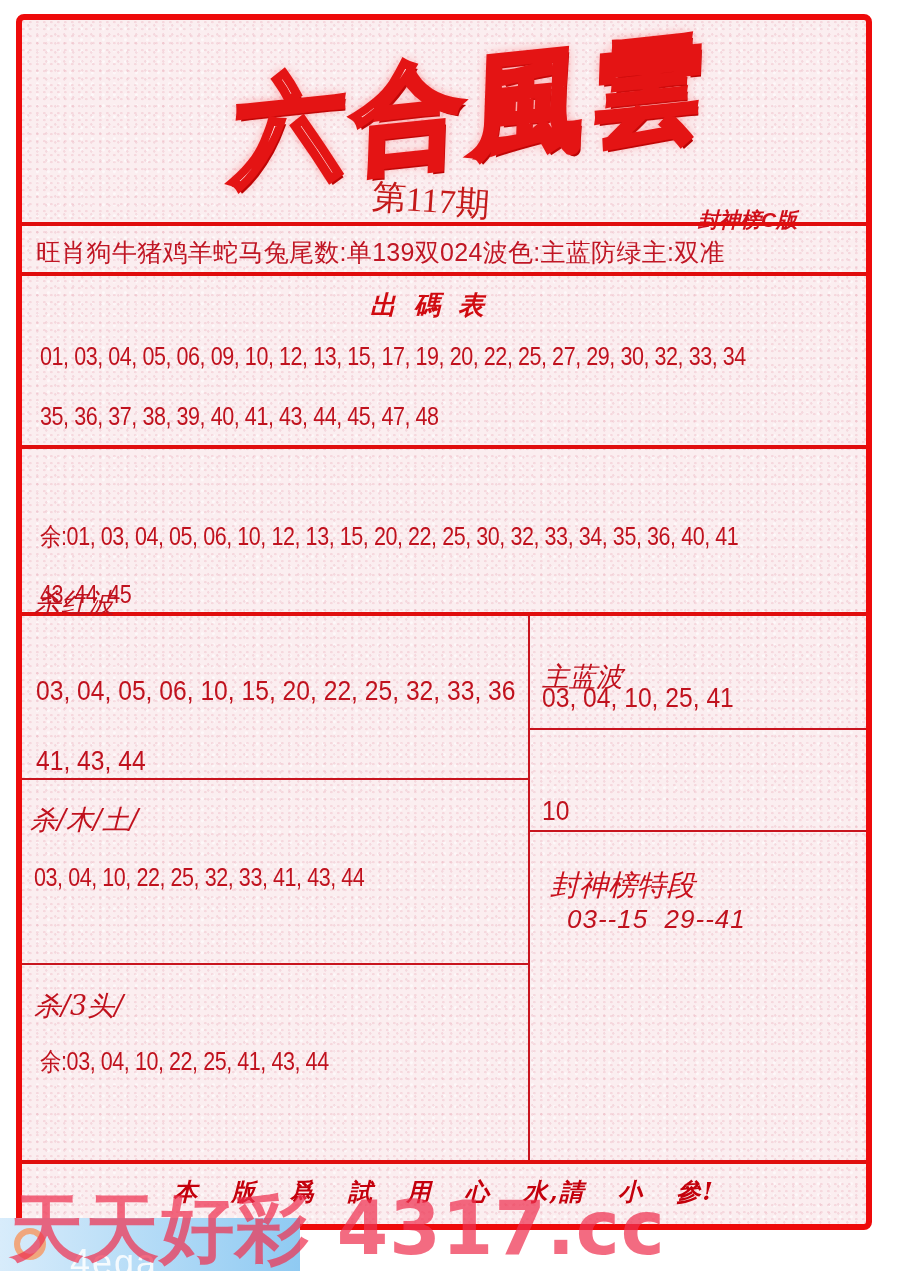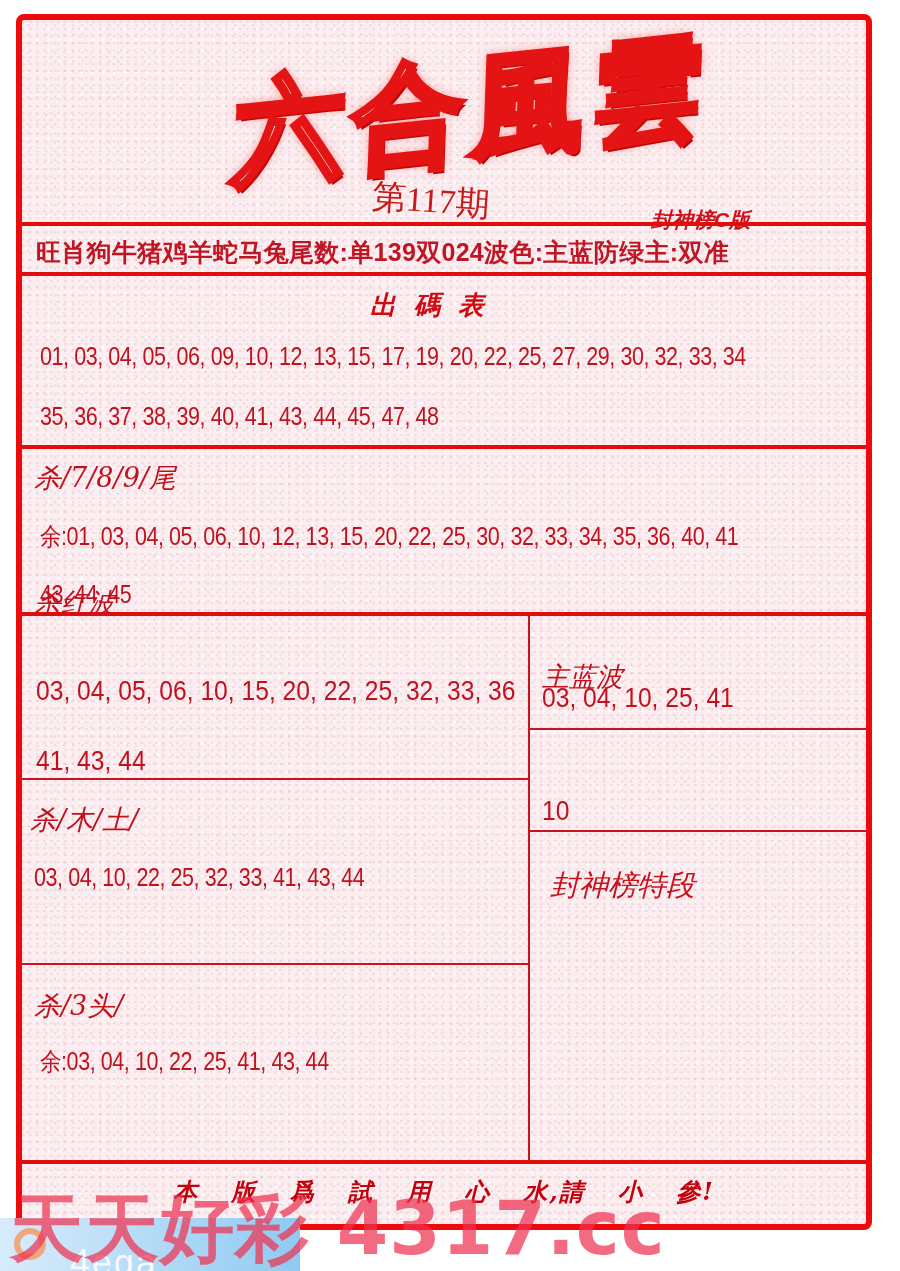--- a/index.html
+++ b/index.html
@@ -31,27 +31,27 @@
     text-shadow:0 0 12px rgba(255,40,40,0.55), 3px 4px 0 #b60000;
     transform:rotate(-6deg) skewX(-8deg);
     line-height:150px;
   }
   .title .ch { display:inline-block; }
   .issue {
     position:absolute; left:350px; top:158px; font-family:"Liberation Serif", serif;
     font-size:34px; color:#c41a1a; transform:rotate(4deg);
   }
   .edition {
-    position:absolute; left:629px; top:186px; font-size:21px; font-weight:bold;
+    position:absolute; left:676px; top:186px; font-size:21px; font-weight:bold;
     font-style:italic; color:#d0101a;
   }
 
   .infoline {
     position:absolute; left:14px; top:216px; font-size:25px; color:#c01624;
-    letter-spacing:0.3px; white-space:nowrap;font-weight:bold;
+    letter-spacing:0.3px; white-space:nowrap;
   }
 
   .section-head {
     position:absolute; font-family:"DejaVu Serif", serif; font-size:27px; color:#c0121e;
     font-style:italic;
   }
   .center-head {
     position:absolute; left:0; width:828px; text-align:center; top:268px;
     font-family:"DejaVu Serif", serif; font-weight:bold; font-size:26px; color:#d00a10;
     letter-spacing:18px; font-style:italic;
@@ -112,21 +112,20 @@
   <div class="hline-thick" style="top:202px;"></div>
 
   <div class="infoline">旺肖狗牛猪鸡羊蛇马兔尾数:单139双024波色:主蓝防绿主:双准</div>
   <div class="hline-thick" style="top:252px;"></div>
 
   <div class="center-head">出碼表</div>
   <div class="nums" style="left:18px; top:322px;">01, 03, 04, 05, 06, 09, 10, 12, 13, 15, 17, 19, 20, 22, 25, 27, 29, 30, 32, 33, 34</div>
   <div class="nums" style="left:18px; top:382px;">35, 36, 37, 38, 39, 40, 41, 43, 44, 45, 47, 48</div>
   <div class="hline-thick" style="top:425px;"></div>
 
-  <div class="section-head" style="left:12px; top:440px;">杀/7/8/9/尾</div>
   <div class="nums" style="left:18px; top:500px;">余:01, 03, 04, 05, 06, 10, 12, 13, 15, 20, 22, 25, 30, 32, 33, 34, 35, 36, 40, 41</div>
   <div class="nums" style="left:18px; top:560px;">43, 44, 45</div>
   <div class="hline-thick" style="top:592px;"></div>
 
   <div class="vline" style="left:506px; top:596px; height:546px;"></div>
   <div class="hline-thin" style="left:0; width:506px; top:758px;"></div>
   <div class="hline-thin" style="left:0; width:506px; top:943px;"></div>
   <div class="hline-thin" style="left:508px; width:336px; top:708px;"></div>
   <div class="hline-thin" style="left:508px; width:336px; top:810px;"></div>
 
@@ -139,20 +138,21 @@
 
   <div class="section-head" style="left:12px; top:968px;">杀/3头/</div>
   <div class="nums" style="left:18px; top:1025px;">余:03, 04, 10, 22, 25, 41, 43, 44</div>
 
   <div class="section-head" style="left:520px; top:639px;">主蓝波</div>
   <div class="nums-big" style="left:520px; top:662px;">03, 04, 10, 25, 41</div>
 
   <div class="nums-big" style="left:520px; top:775px;">10</div>
 
   <div class="special-head" style="left:528px; top:846px;font-family:Liberation Mono, monospace;">封神榜特段</div>
+  <div class="special-range" style="left:545px; top:884px;">03--15  29--41</div>
 
   <div class="hline-thick" style="top:1140px;"></div>
   <div class="footer-text" style="top:1156px;">本 版 爲 試 用 心 水,請 小 參!</div>
 </div>
 
 <div class="wm-band"></div>
 <div class="wm-circle"></div>
 <div class="wm-sub">4ega</div>
 <div class="wm-main">天天好彩 4317.cc</div>
 

